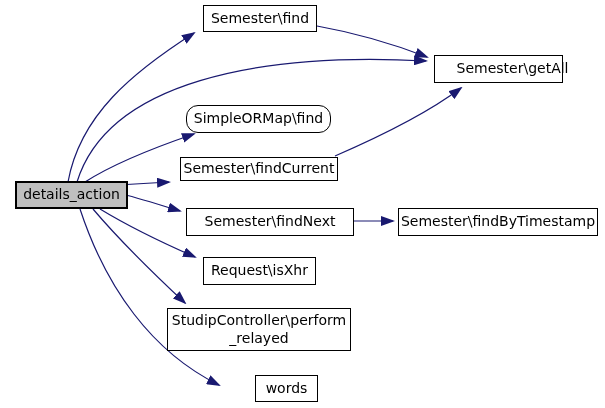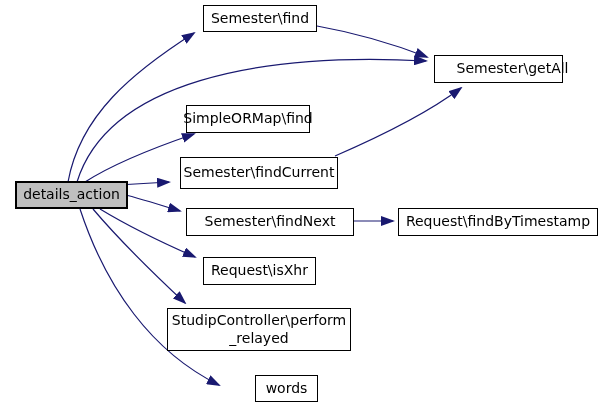--- a/index.html
+++ b/index.html
@@ -72,34 +72,34 @@
   </div>
 
   <div class="node" style="left:203px;top:5px;width:114px;height:27px;">
     <span>Semester\find</span>
   </div>
 
   <div class="node" style="left:434px;top:55px;width:129px;height:28px;padding-left:28px;">
     <span>Semester\getAll</span>
   </div>
 
-  <div class="node" style="left:186px;top:105px;width:124px;height:28px;">
+  <div class="node" style="left:186px;top:105px;width:145px;height:28px;border-radius:12px;">
     <span>SimpleORMap\find</span>
   </div>
 
-  <div class="node" style="left:180px;top:157px;width:158px;height:32px;">
+  <div class="node" style="left:180px;top:157px;width:158px;height:24px;">
     <span>Semester\findCurrent</span>
   </div>
 
   <div class="node" style="left:186px;top:208px;width:168px;height:28px;">
     <span>Semester\findNext</span>
   </div>
 
   <div class="node" style="left:398px;top:208px;width:200px;height:28px;">
-    <span>Request\findByTimestamp</span>
+    <span>Semester\findByTimestamp</span>
   </div>
 
   <div class="node" style="left:203px;top:257px;width:113px;height:28px;">
     <span>Request\isXhr</span>
   </div>
 
   <div class="node" style="left:167px;top:308px;width:184px;height:43px;">
     <span>StudipController\perform</span>
     <span>_relayed</span>
   </div>

